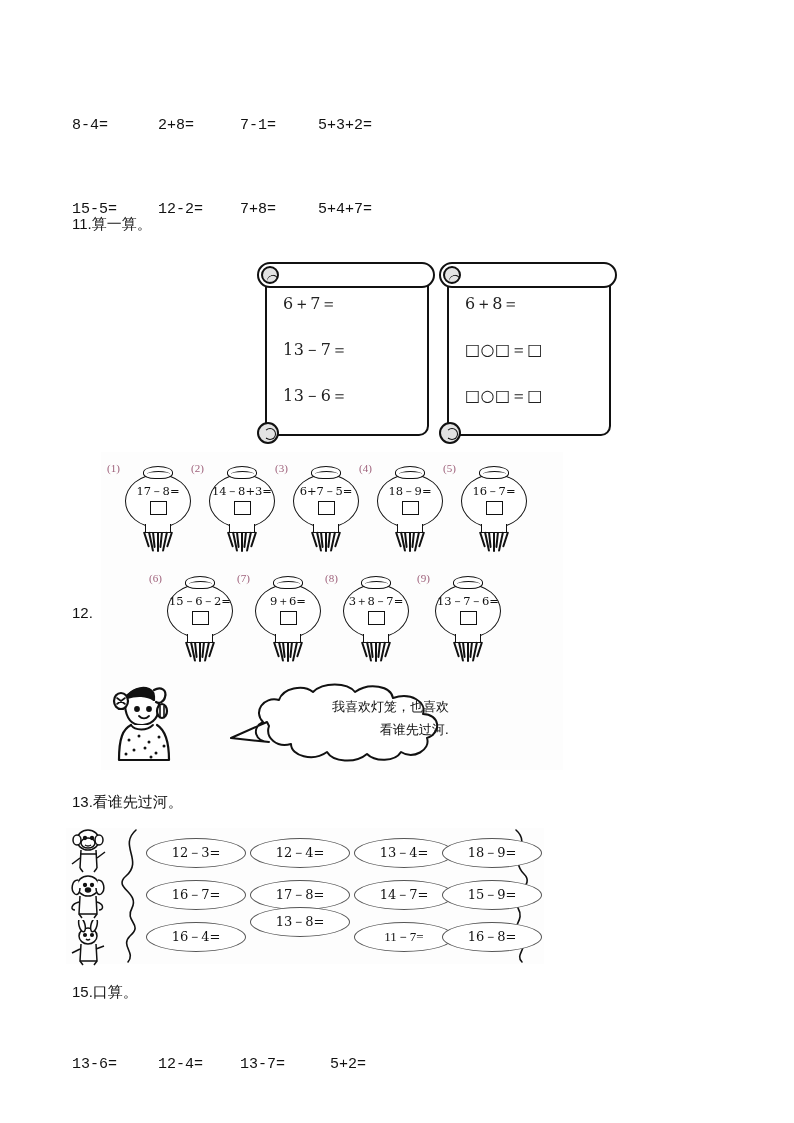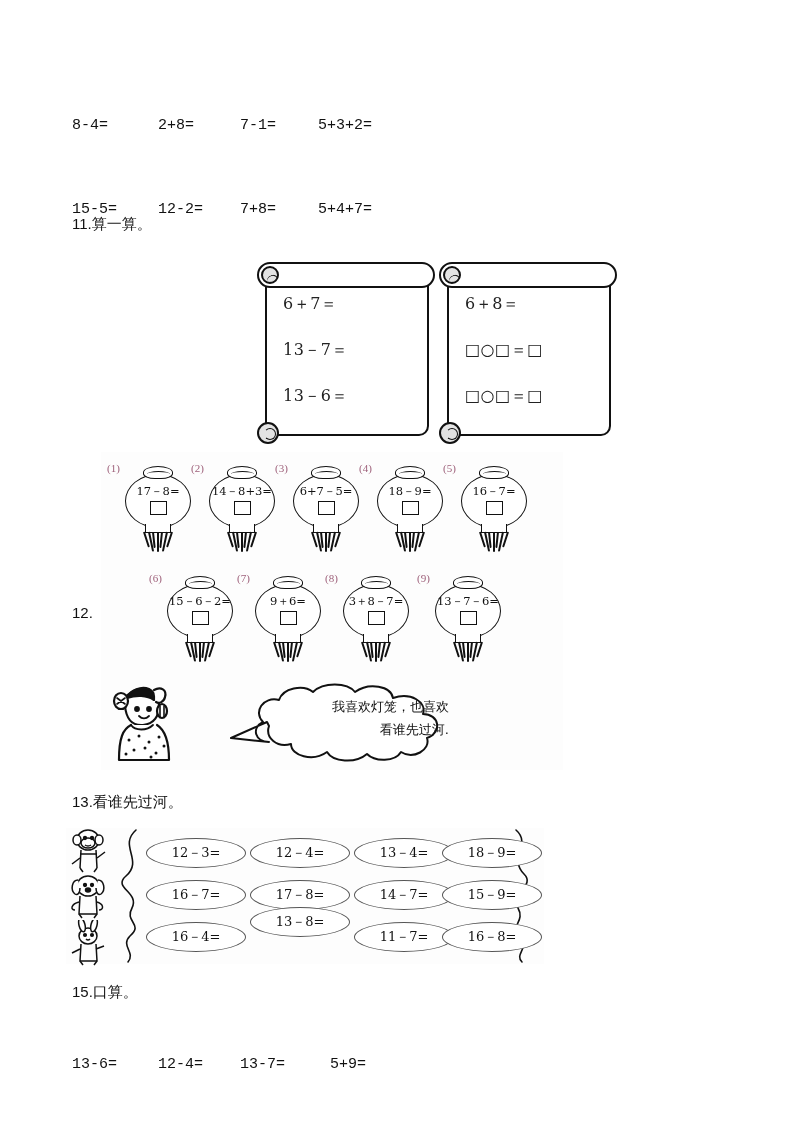--- a/index.html
+++ b/index.html
@@ -431,22 +431,22 @@
     <div class="ellipse" style="left:288px;top:10px;">13－4=</div>
     <div class="ellipse" style="left:376px;top:10px;">18－9=</div>
 
     <div class="ellipse" style="left:80px;top:52px;">16－7=</div>
     <div class="ellipse" style="left:184px;top:52px;">17－8=</div>
     <div class="ellipse" style="left:288px;top:52px;">14－7=</div>
     <div class="ellipse" style="left:376px;top:52px;">15－9=</div>
 
     <div class="ellipse" style="left:80px;top:94px;">16－4=</div>
     <div class="ellipse" style="left:184px;top:79px;">13－8=</div>
-    <div class="ellipse" style="left:288px;top:94px;">11－7=</div>
+    <div class="ellipse" style="left:288px;top:94px;font-family:Liberation Serif, serif;">11－7=</div>
     <div class="ellipse" style="left:376px;top:94px;">16－8=</div>
   </div>
 
   <div class="heading" style="left:72px;top:983px;">15.口算。</div>
   <div class="eqrow" style="left:72px;top:1025px;">
-    <span style="width:86px;">13-6=</span><span style="width:82px;">12-4=</span><span style="width:90px;">13-7=</span><span>5+9=</span>
+    <span style="width:86px;">13-6=</span><span style="width:82px;">12-4=</span><span style="width:90px;">13-7=</span><span>5+2=</span>
   </div>
 
 </div>
 
 </body></html>

